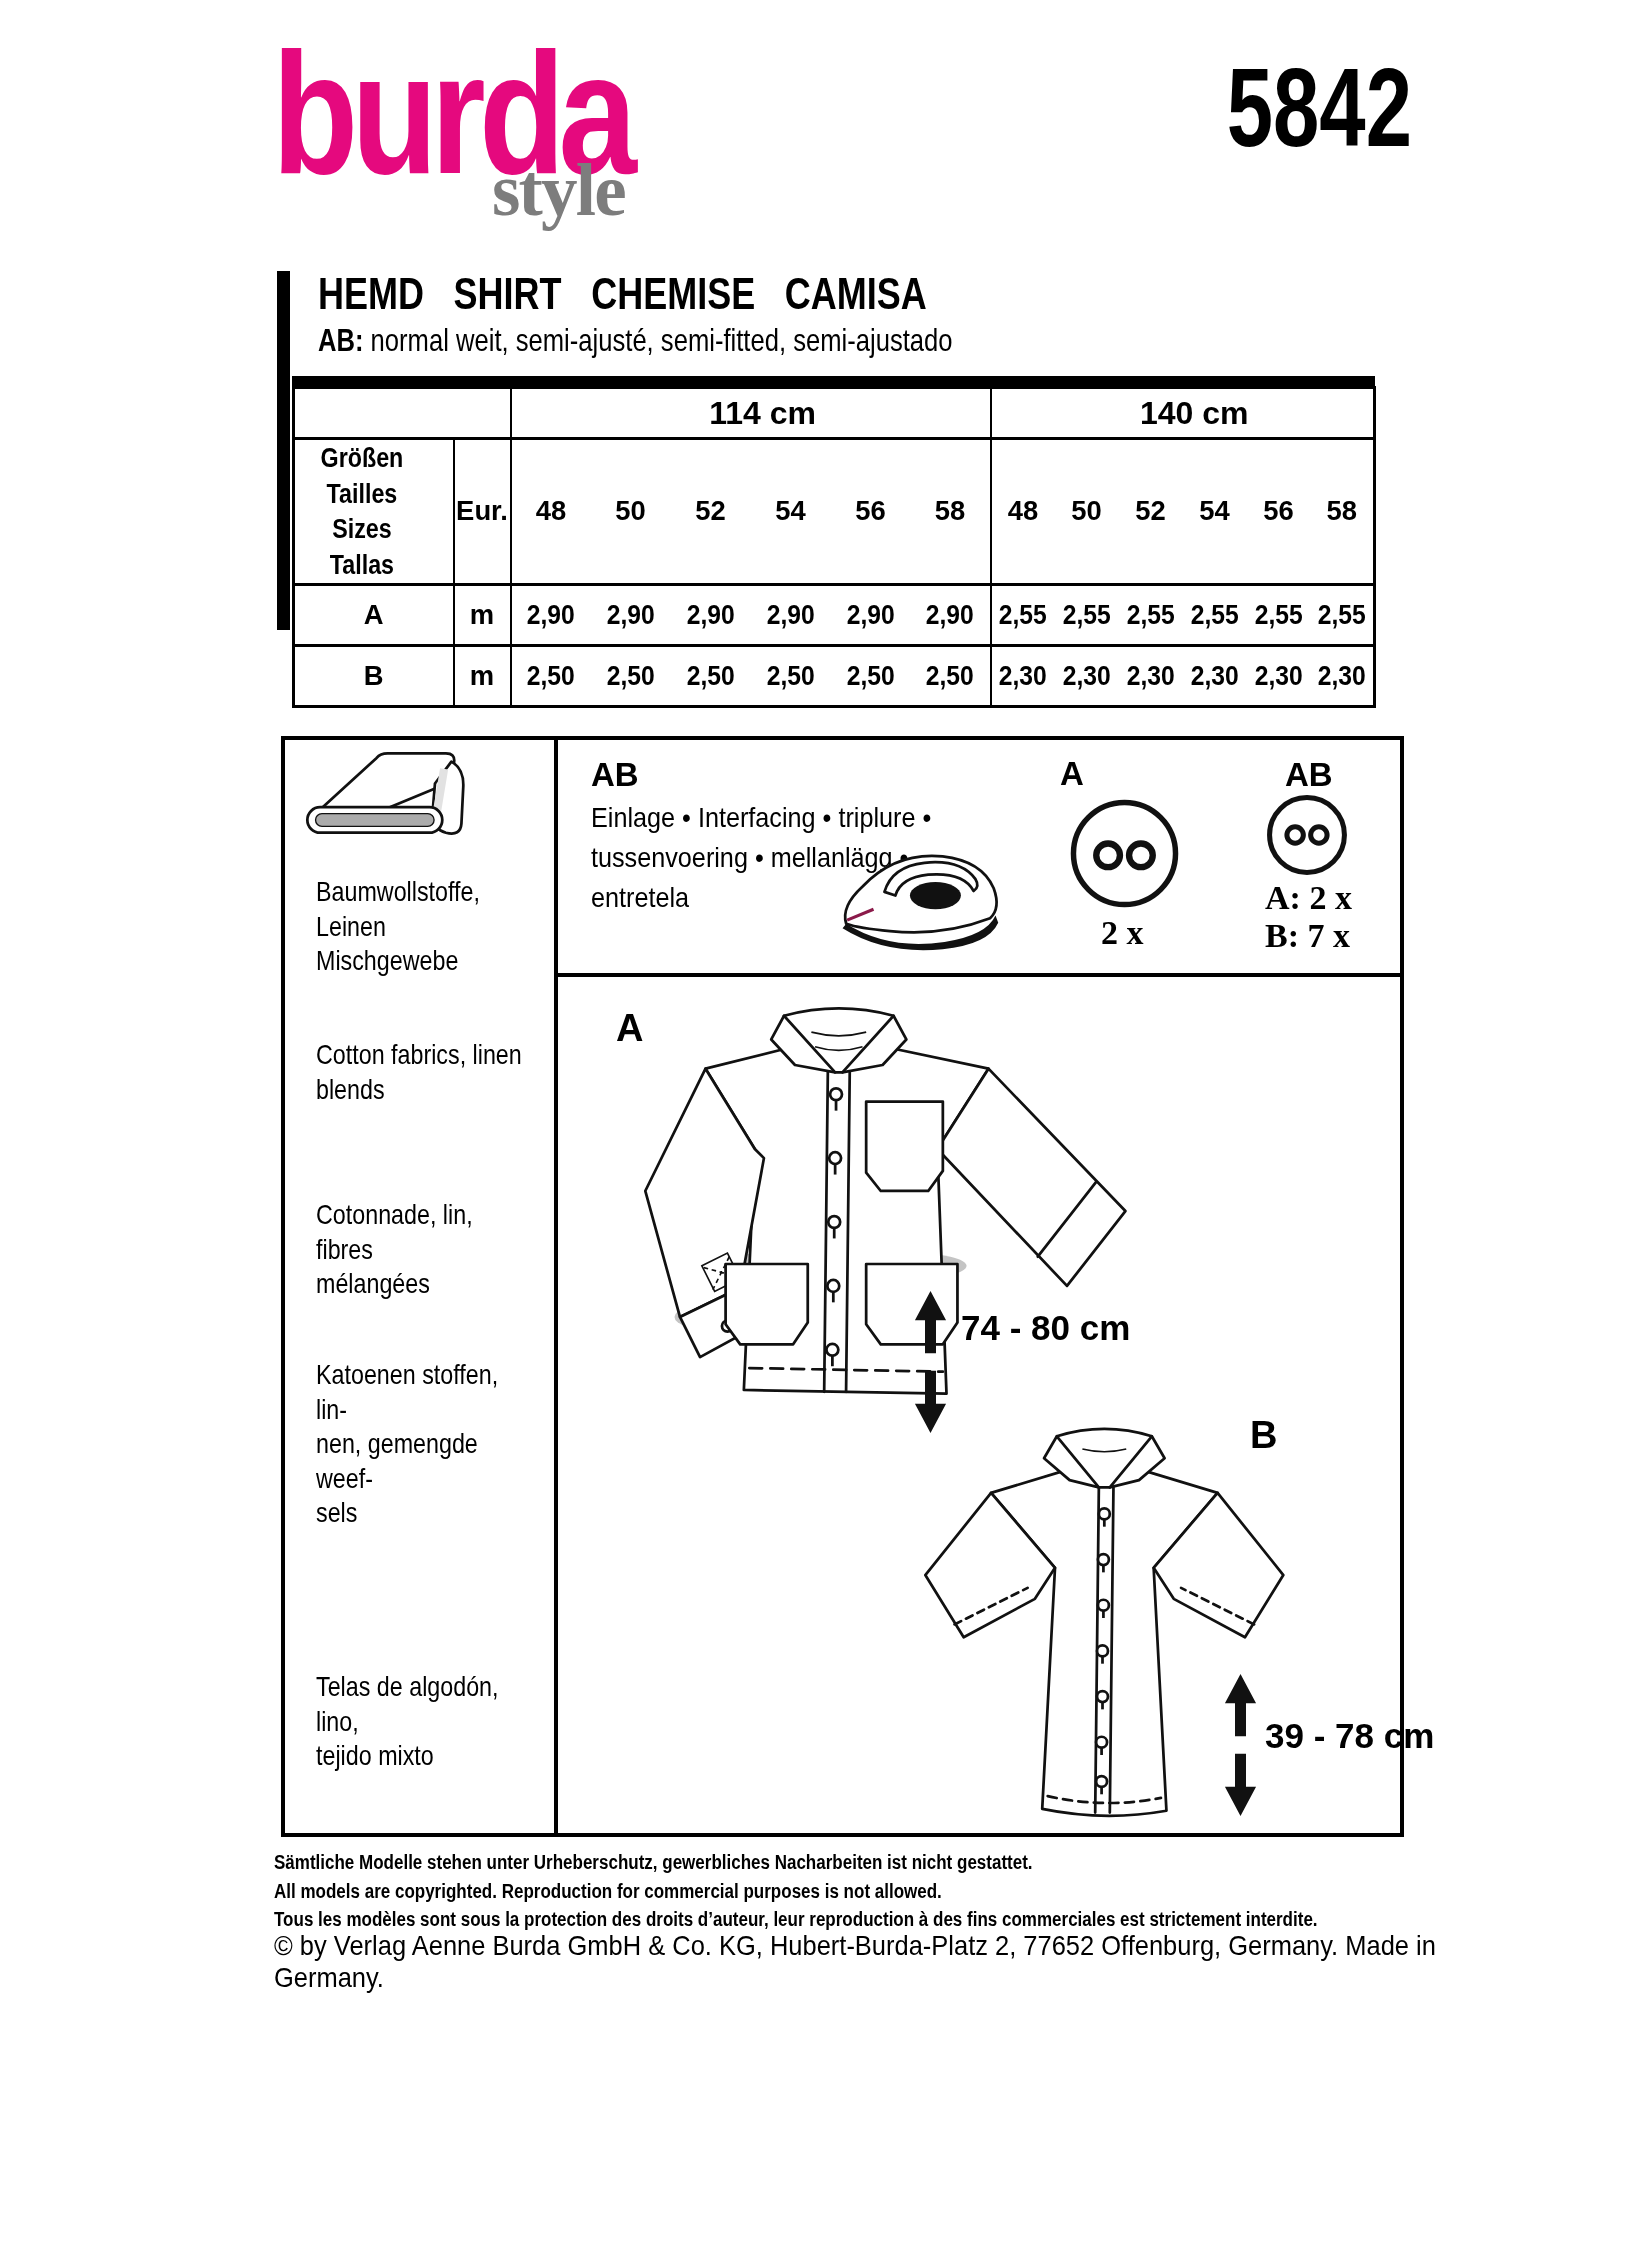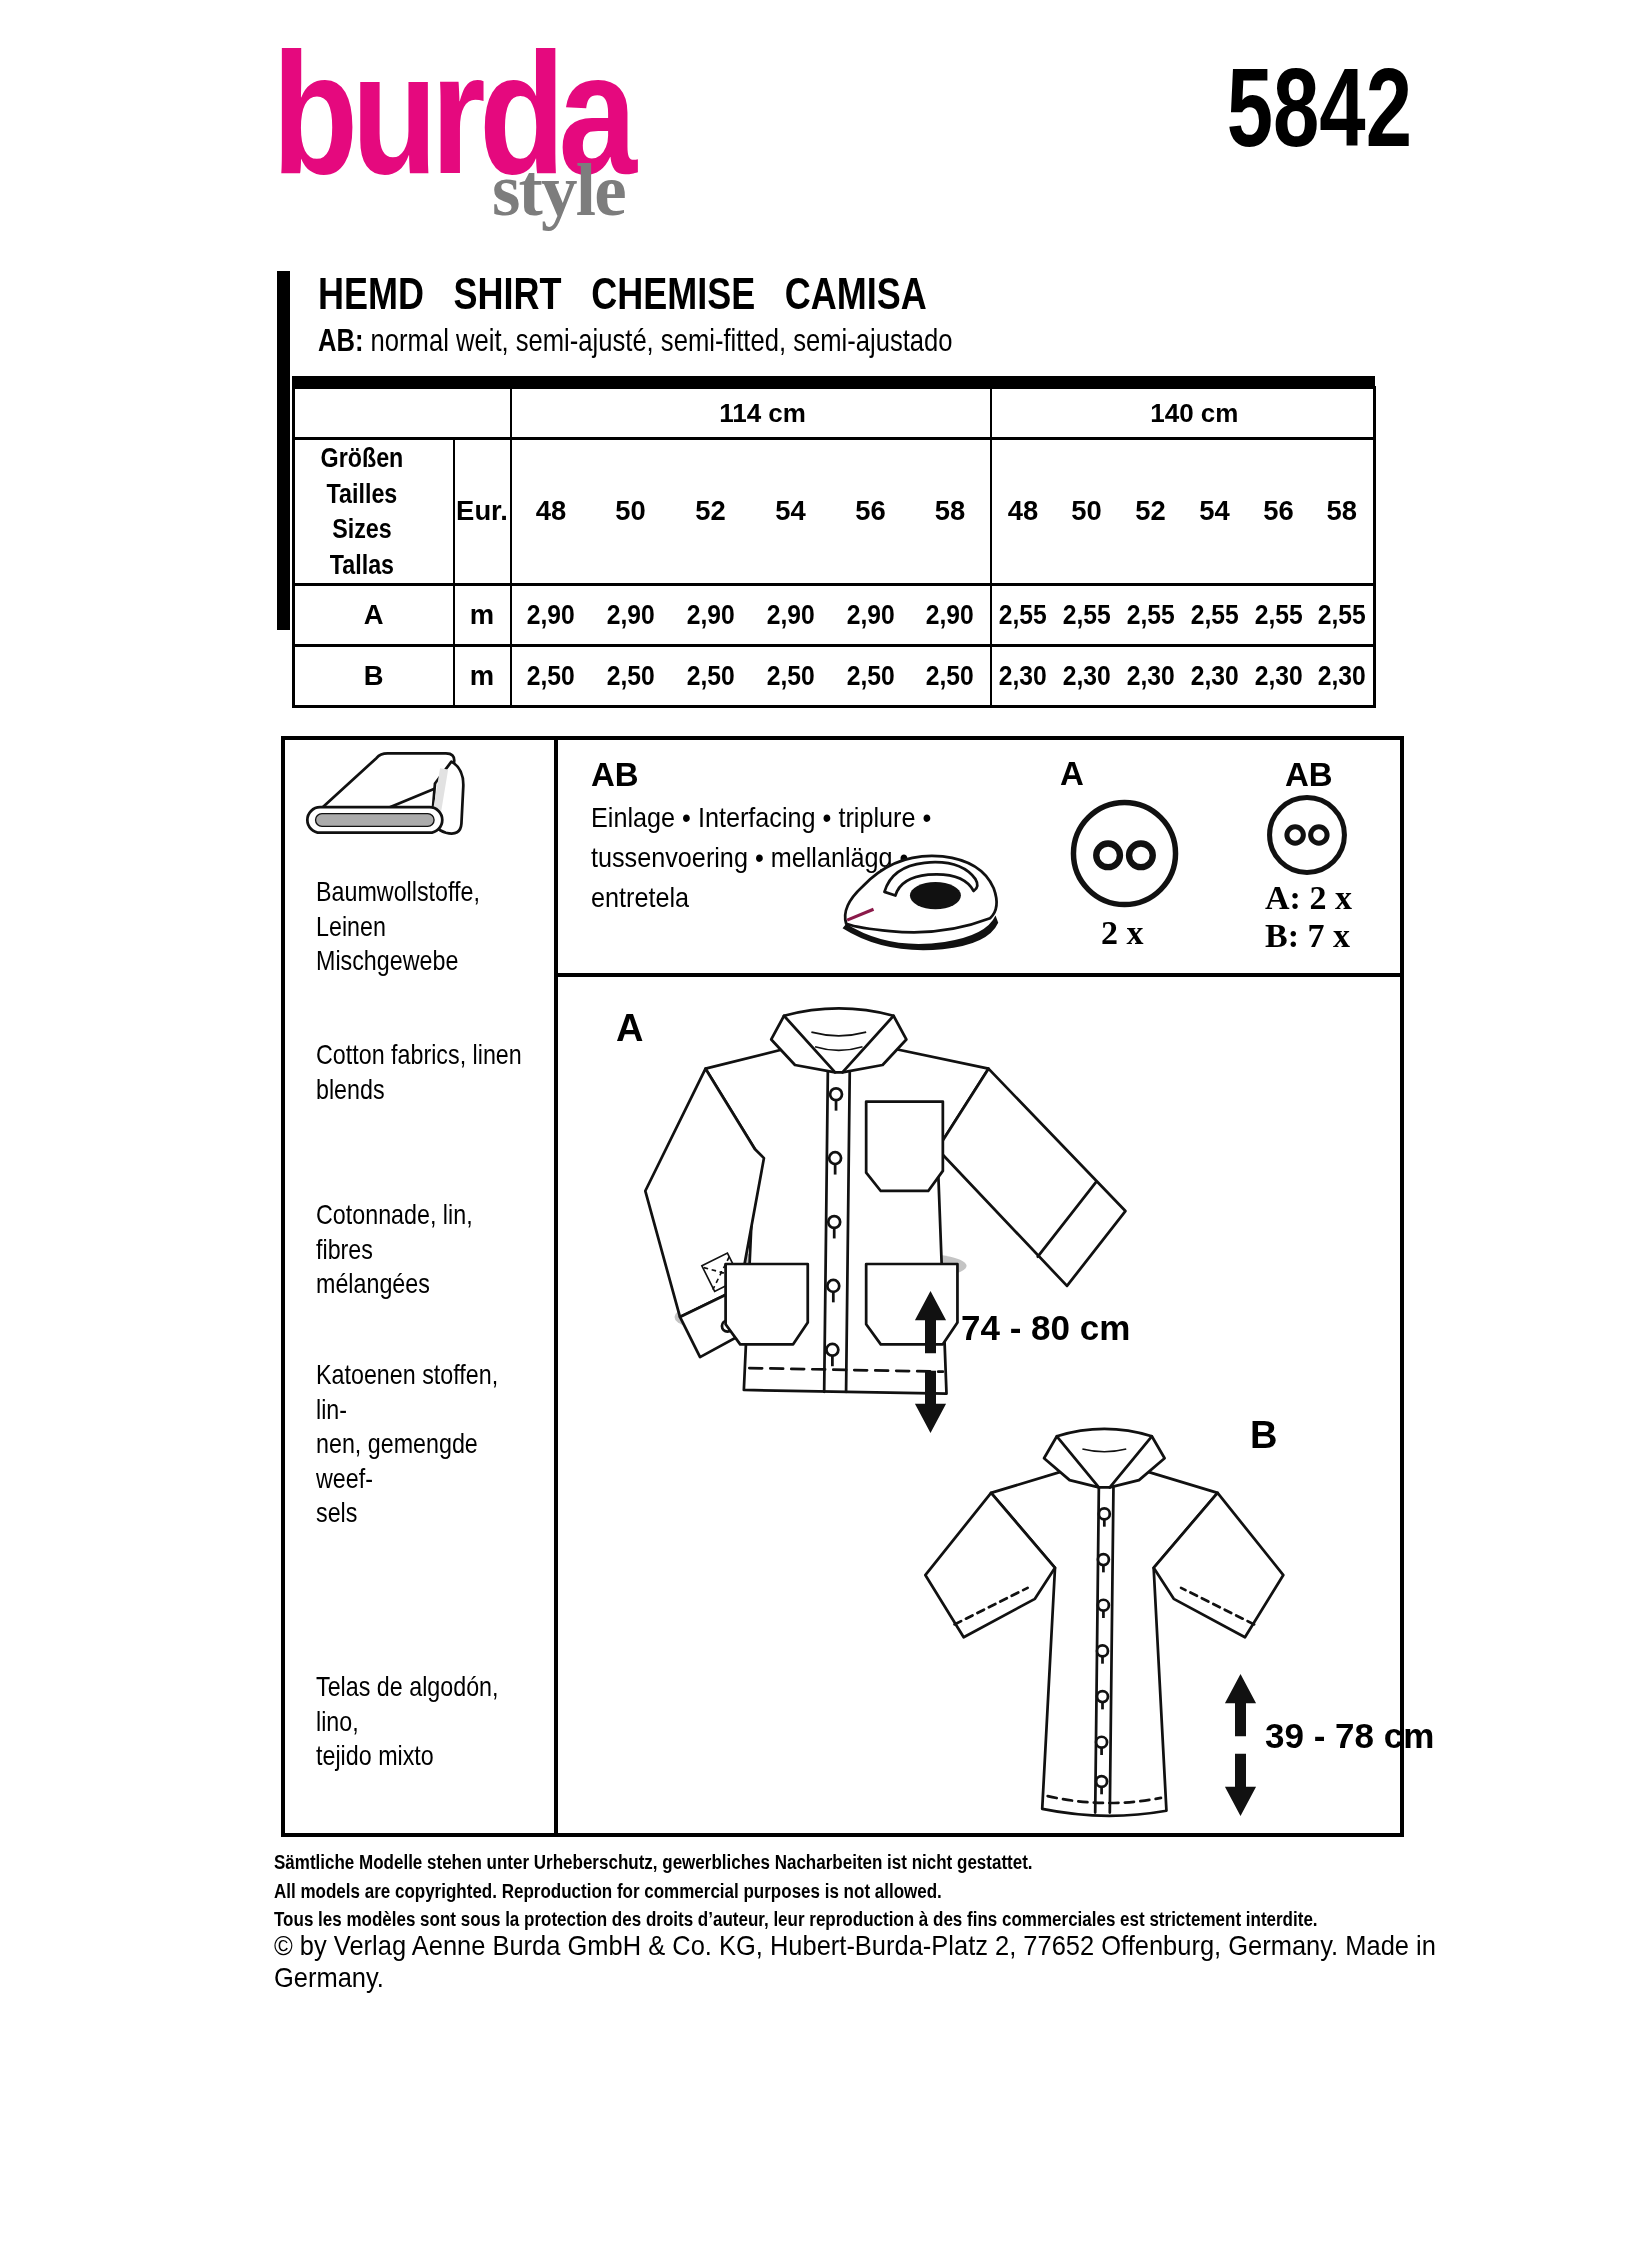--- a/index.html
+++ b/index.html
@@ -22,21 +22,21 @@
   .title-wrap{left:318px;top:270px;transform:scaleX(.8);transform-origin:left top;}
   .title-row{display:flex;gap:37px;font-size:45px;font-weight:bold;line-height:1.05;}
   .subtitle{margin-top:5.5px;font-size:32px;line-height:1.1;}
   .subtitle b{font-weight:bold;}
 
   
   .table-topbar{left:292px;top:376px;width:1083px;height:10px;background:#000;}
   table.spec{position:absolute;left:292px;top:386px;width:1083px;border-collapse:collapse;
              table-layout:fixed;border:3.7px solid #000;}
   table.spec td{padding:0;text-align:center;font-weight:bold;font-size:27.4px;vertical-align:middle;}
-  tr.h1 td{height:48px;border-bottom:3.7px solid #000;font-size:26px;padding-left:24px;}
+  tr.h1 td{height:48px;border-bottom:3.7px solid #000;font-size:32px;padding-left:24px;}
   tr.h2 td{height:79px;border-bottom:3.7px solid #000;}
   tr.data td{height:58px;}
   tr.ra td{border-bottom:3.7px solid #000;}
   td.bL{border-left:2.7px solid #000;}
   td.lbl{text-align:left;padding-left:7.3px;font-size:26.5px;line-height:1.3;}
   td.lbl .cond{word-spacing:12.8px;}
   td.eur{text-align:right;padding-right:7.3px;font-size:26.5px;}
   td.viewlbl{text-align:left;padding-left:7.3px;font-size:29px;}
   td.unit{text-align:right;padding-right:5.5px;}
 

